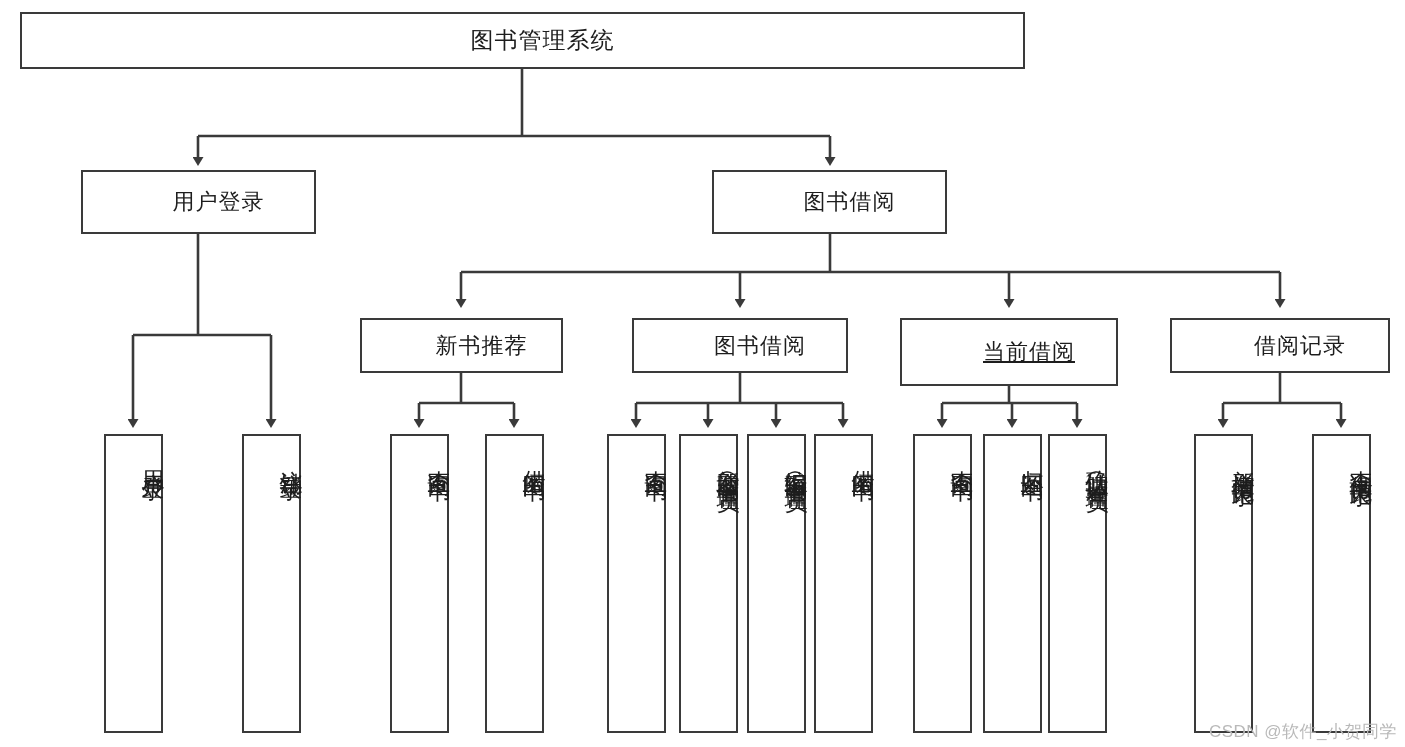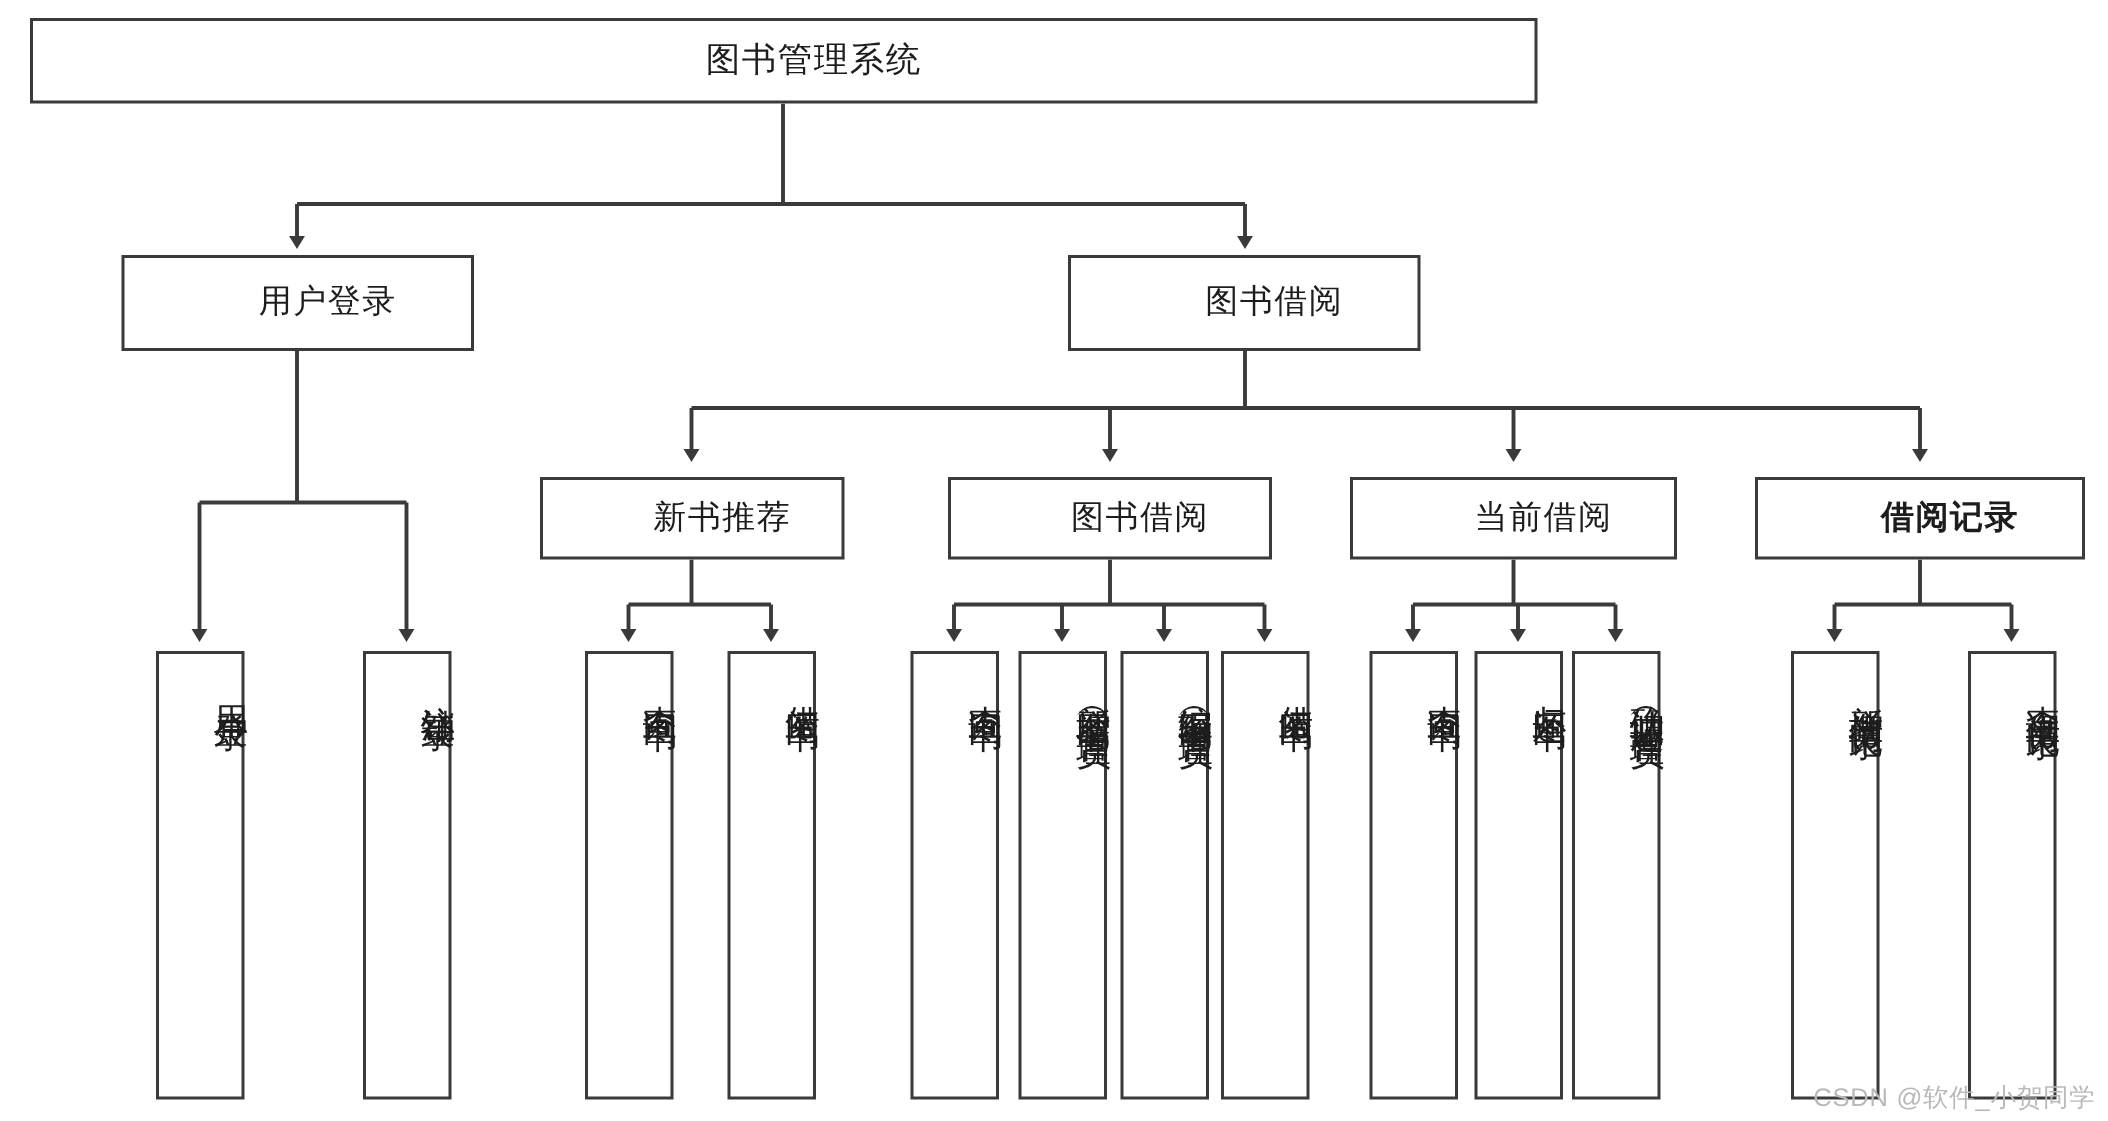--- a/index.html
+++ b/index.html
@@ -140,24 +140,24 @@
   <div class="node horiz" style="left:712px; top:170px; width:235px; height:64px;">
     <span class="label">图书借阅</span>
   </div>
 
   <div class="node horiz" style="left:632px; top:318px; width:216px; height:55px;">
     <span class="label">图书借阅</span>
   </div>
   <div class="node horiz" style="left:360px; top:318px; width:203px; height:55px;">
     <span class="label">新书推荐</span>
   </div>
-  <div class="node horiz" style="left:900px; top:318px; width:218px; height:55px;">
+  <div class="node horiz" style="left:900px; top:318px; width:218px; height:68px;text-decoration:underline;">
     <span class="label">当前借阅</span>
   </div>
-  <div class="node horiz" style="left:1170px; top:318px; width:220px; height:55px;font-weight:bold;">
+  <div class="node horiz" style="left:1170px; top:318px; width:220px; height:55px;">
     <span class="label">借阅记录</span>
   </div>
 
   <div class="node vert" style="left:104px; top:434px; width:59px; height:299px;">
     <span class="label">用户登录</span>
   </div>
   <div class="node vert" style="left:242px; top:434px; width:59px; height:299px;">
     <span class="label">注销登录</span>
   </div>
 

